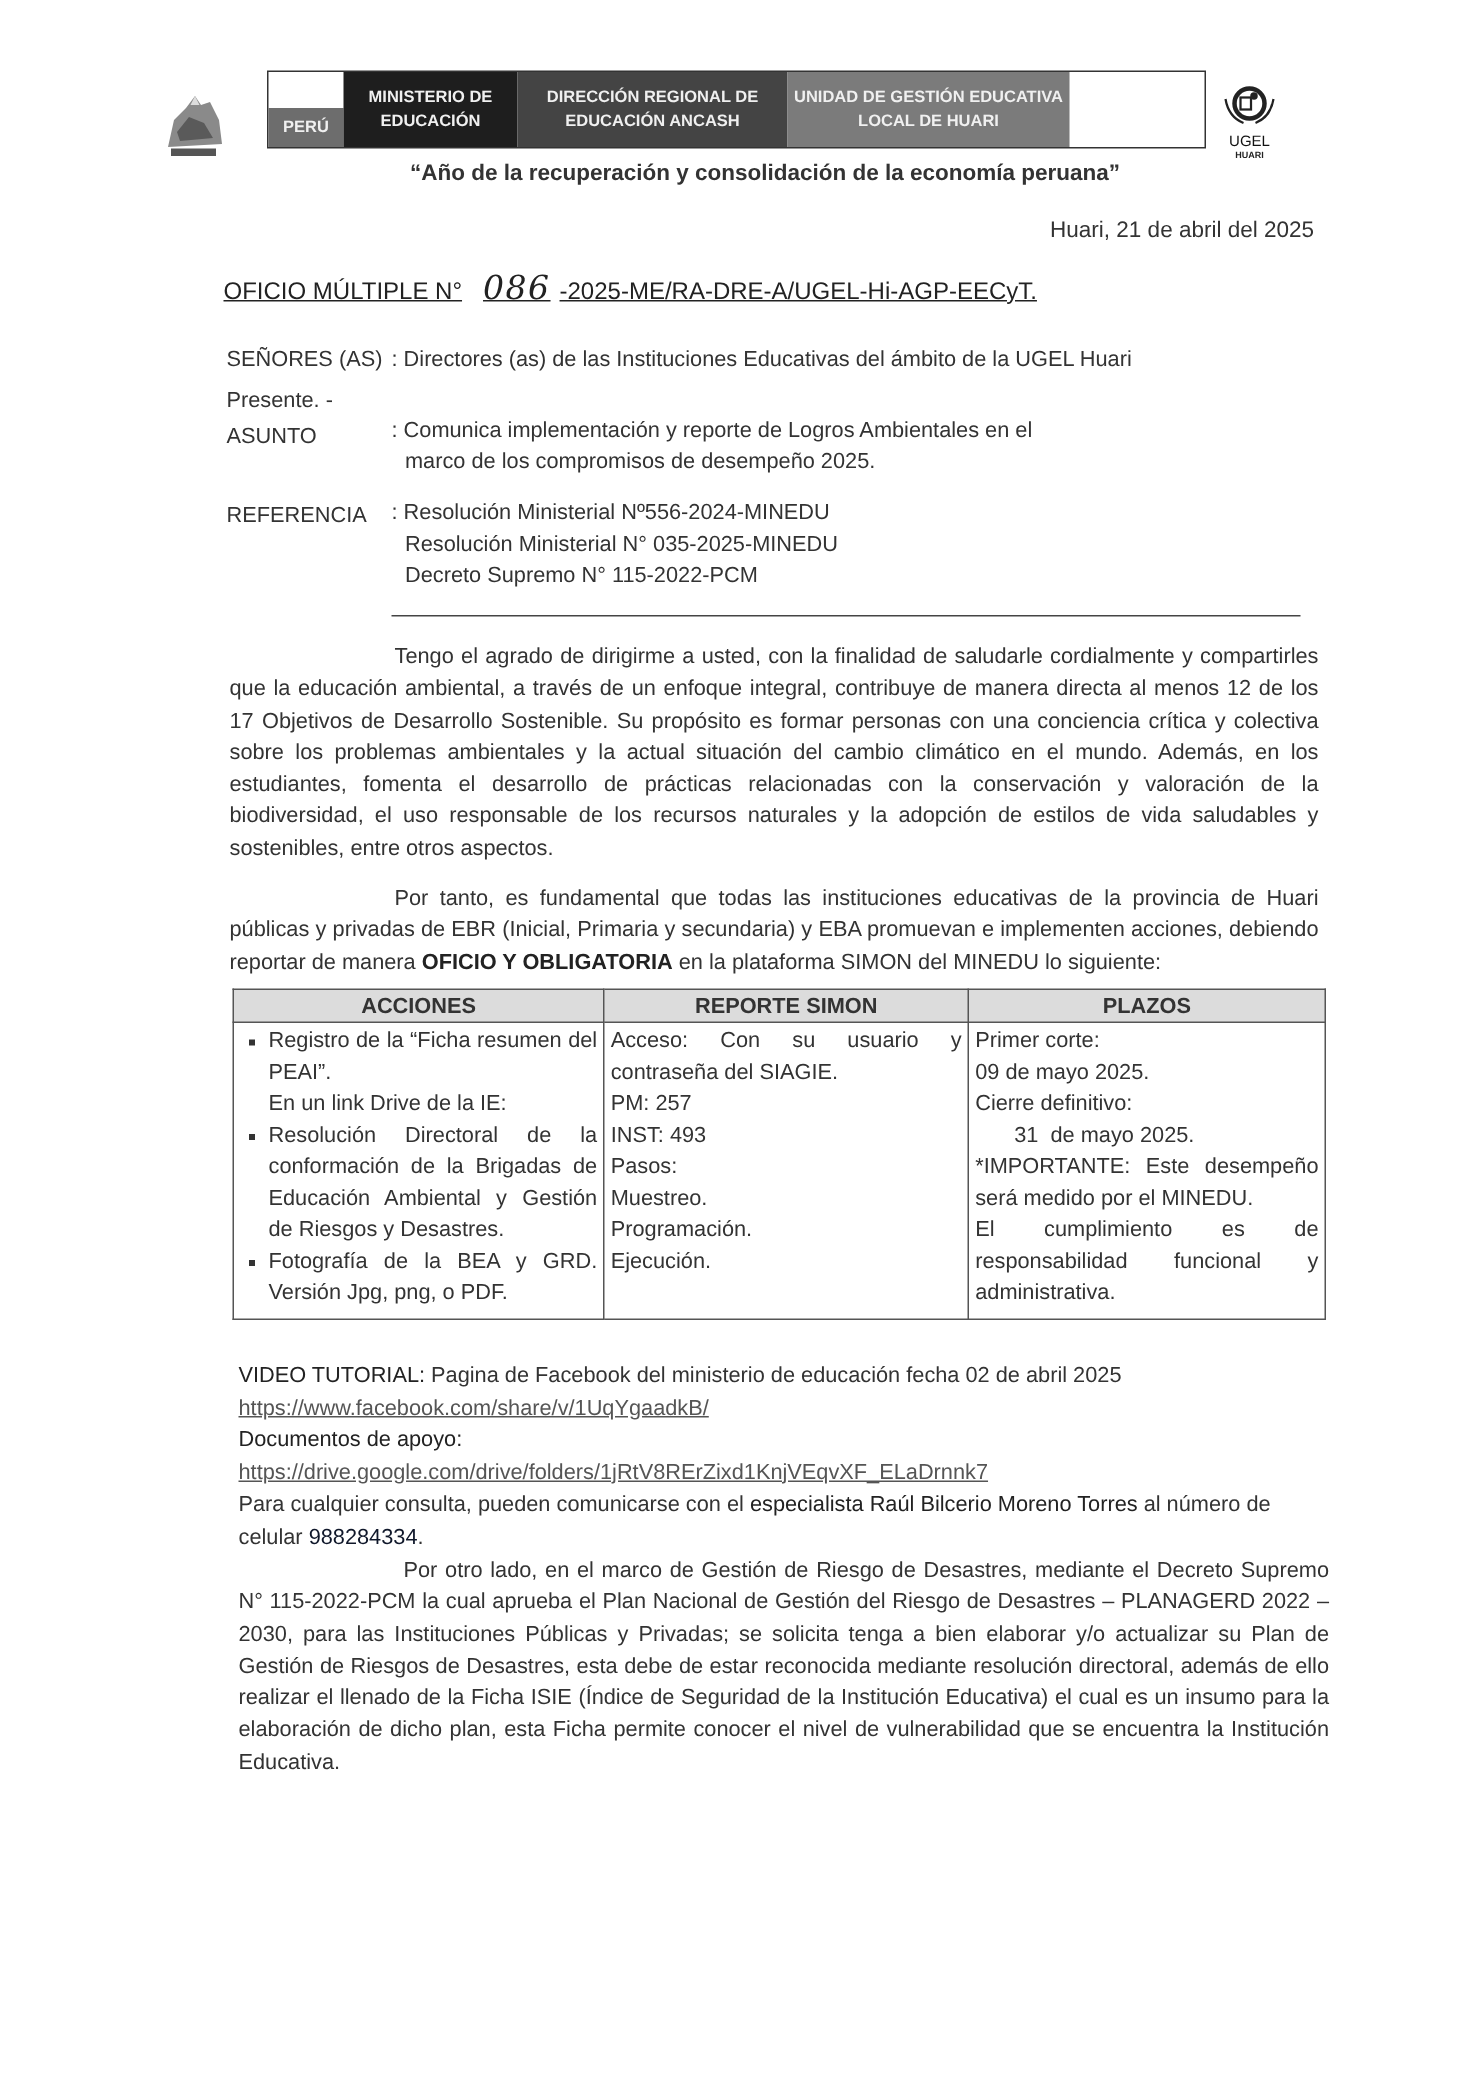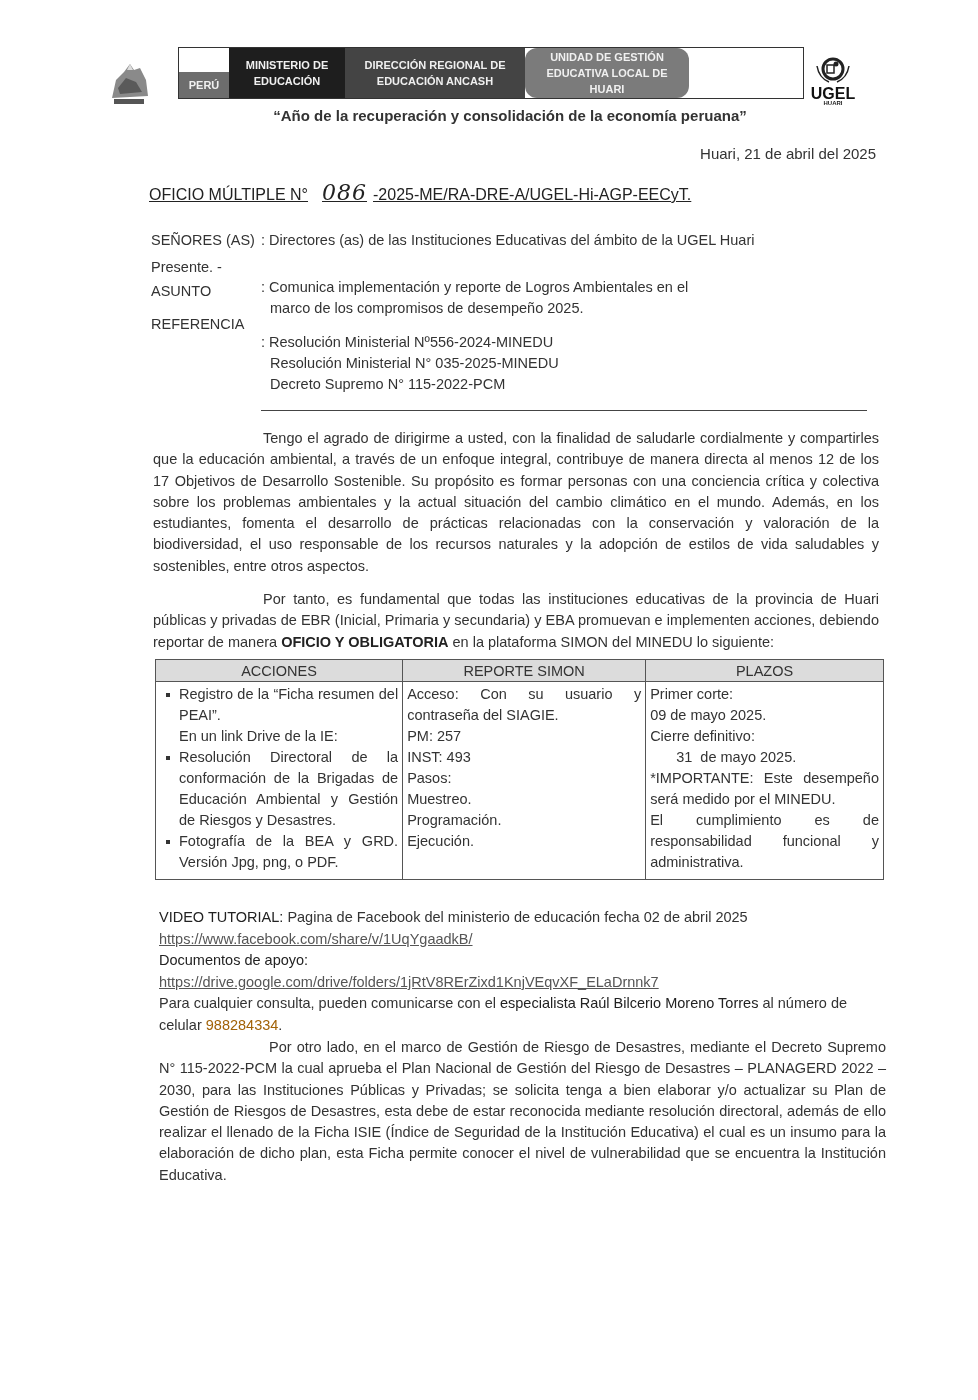--- a/index.html
+++ b/index.html
@@ -10,24 +10,24 @@
   
   .logo-left { left: 106px; top: 58px; width: 48px; height: 48px; }
   .banner { left: 178px; top: 47px; width: 626px; height: 52px; display: flex;
             border: 1px solid #333; box-sizing: border-box; }
   .banner .cell { color: #f0f0f0; font-size: 11px; font-weight: bold; text-align: center;
                   display: flex; align-items: center; justify-content: center; line-height: 16px;
                   box-sizing: border-box; padding: 0 4px; }
   .c-peru { width: 50px; background: #6d6d6d; margin-top: 24px; }
   .c-min  { width: 116px; background: #1e1e1e; }
   .c-dir  { width: 180px; background: #444; }
-  .c-ugel { width: 164px; background: #7b7b7b; border-radius: 12px; }
+  .c-ugel { width: 188px; background: #7b7b7b; }
   .c-area { width: 142px; background: #9a9a9a; border-left: 1px solid #555; }
   .logo-right { left: 810px; top: 56px; width: 46px; height: 52px; text-align: center; }
-  .logo-right .ugel { font-size: 16px; font-weight: bold; line-height: 12px; color: #111; }
+  .logo-right .ugel { font-size: 10px; font-weight: normal; line-height: 12px; color: #111; }
   .logo-right .huari { font-size: 6px; font-weight: bold; color: #222; }
 
   .year { left: 0; width: 1020px; top: 107px; text-align: center; font-size: 15px; font-weight: bold; color: #333; }
   .date { right: 102px; top: 145px; font-size: 15px; color: #333; }
 
   .oficio { left: 149px; top: 180px; font-size: 16px; color: #222; text-decoration: underline; white-space: nowrap; }
   .oficio .num { font-family: "DejaVu Serif", serif; font-style: italic; font-size: 22px; margin: 0 6px 0 14px; letter-spacing: 1px; }
 
   .meta { font-size: 14.5px; color: #333; line-height: 21px; }
   .meta .lbl { position: absolute; left: 151px; text-align: center; }
@@ -35,21 +35,21 @@
 
   .rule { left: 261px; top: 410px; width: 606px; height: 0; border-top: 1px solid #444; }
 
   .para { left: 153px; width: 726px; font-size: 14.5px; line-height: 21.3px; color: #333; text-align: justify; }
   .indent { text-indent: 110px; }
   .bold { font-weight: bold; color: #222; }
 
   
   table.grid { position: absolute; left: 155px; top: 659px; width: 729px; border-collapse: collapse;
                font-size: 14.5px; color: #333; }
-  table.grid th { background: #dcdcdc; font-weight: normal; border: 1px solid #555; height: 21px; padding: 0; font-size: 14.5px; }
+  table.grid th { background: #dcdcdc; font-weight: bold; border: 1px solid #555; height: 21px; padding: 0; font-size: 14.5px; }
   table.grid td { border: 1px solid #555; vertical-align: top; padding: 2px 4px 6px 4px; line-height: 21px; }
   td.c1 { width: 240px; text-align: justify; }
   td.c2 { width: 236px; }
   td.c3 { width: 230px; text-align: justify; }
   .bul { display: flex; }
   .bul .sq { width: 4px; height: 4px; background: #333; margin: 9px 9px 0 6px; flex-shrink: 0; }
   .sub { padding-left: 19px; }
 
   .links { left: 159px; width: 728px; font-size: 14.5px; line-height: 21.5px; color: #333; }
   .link { color: #555; text-decoration: underline; }
@@ -94,21 +94,21 @@
 
 <div class="meta">
   <span class="lbl" style="top:230px">SEÑORES (AS)</span>
   <span class="val" style="top:230px">: Directores (as) de las Instituciones Educativas del ámbito de la UGEL Huari</span>
   <span class="lbl" style="top:257px">Presente. -</span>
 
   <span class="lbl" style="top:281px">ASUNTO</span>
   <span class="val" style="top:277px">: Comunica implementación y reporte de Logros Ambientales en el</span>
   <span class="val" style="top:298px; left:270px">marco de los compromisos de desempeño 2025.</span>
 
-  <span class="lbl" style="top:314px">REFERENCIA</span>
+  <span class="lbl" style="top:334px">REFERENCIA</span>
   <span class="val" style="top:332px">: Resolución Ministerial Nº556-2024-MINEDU</span>
   <span class="val" style="top:353px; left:270px">Resolución Ministerial N° 035-2025-MINEDU</span>
   <span class="val" style="top:374px; left:270px">Decreto Supremo N° 115-2022-PCM</span>
 </div>
 
 <div class="abs rule"></div>
 
 <p class="abs para indent" style="top:428px; margin:0">Tengo el agrado de dirigirme a usted, con la finalidad de saludarle cordialmente y compartirles que la educación ambiental, a través de un enfoque integral, contribuye de manera directa al menos 12 de los 17 Objetivos de Desarrollo Sostenible. Su propósito es formar personas con una conciencia crítica y colectiva sobre los problemas ambientales y la actual situación del cambio climático en el mundo. Además, en los estudiantes, fomenta el desarrollo de prácticas relacionadas con la conservación y valoración de la biodiversidad, el uso responsable de los recursos naturales y la adopción de estilos de vida saludables y sostenibles, entre otros aspectos.</p>
 
 <p class="abs para indent" style="top:589px; margin:0"><span>Por tanto, es fundamental que todas las instituciones educativas de la provincia de Huari públicas y privadas de EBR (Inicial, Primaria y secundaria) y EBA promuevan e implementen acciones, debiendo reportar de manera </span><span class="bold">OFICIO Y OBLIGATORIA</span><span> en la plataforma SIMON del MINEDU lo siguiente:</span></p>
@@ -157,16 +157,16 @@
       </td>
     </tr>
   </tbody>
 </table>
 
 <div class="abs links" style="top:907px">
   <div><span class="bold" style="font-weight:normal;color:#222">VIDEO TUTORIAL:</span><span> Pagina de Facebook del ministerio de educación fecha 02 de abril 2025</span></div>
   <div><a class="link">https://www.facebook.com/share/v/1UqYgaadkB/</a></div>
   <div style="color:#222">Documentos de apoyo:</div>
   <div><a class="link">https://drive.google.com/drive/folders/1jRtV8RErZixd1KnjVEqvXF_ELaDrnnk7</a></div>
-  <div><span>Para cualquier consulta, pueden comunicarse con el </span><span style="color:#222">especialista Raúl Bilcerio Moreno Torres</span><span> al número de celular </span><span style="color:#a16207">988284334</span><span>.</span></div>
+  <div><span>Para cualquier consulta, pueden comunicarse con el </span><span style="color:#222">especialista Raúl Bilcerio Moreno Torres</span><span> al número de celular </span><span style="color:#0f172a">988284334</span><span>.</span></div>
 </div>
 
 <p class="abs para indent" style="top:1037px; left:159px; width:727px; margin:0">Por otro lado, en el marco de Gestión de Riesgo de Desastres, mediante el Decreto Supremo N° 115-2022-PCM la cual aprueba el Plan Nacional de Gestión del Riesgo de Desastres – PLANAGERD 2022 – 2030, para las Instituciones Públicas y Privadas; se solicita tenga a bien elaborar y/o actualizar su Plan de Gestión de Riesgos de Desastres, esta debe de estar reconocida mediante resolución directoral, además de ello realizar el llenado de la Ficha ISIE (Índice de Seguridad de la Institución Educativa) el cual es un insumo para la elaboración de dicho plan, esta Ficha permite conocer el nivel de vulnerabilidad que se encuentra la Institución Educativa.</p>
 
 </body></html>

